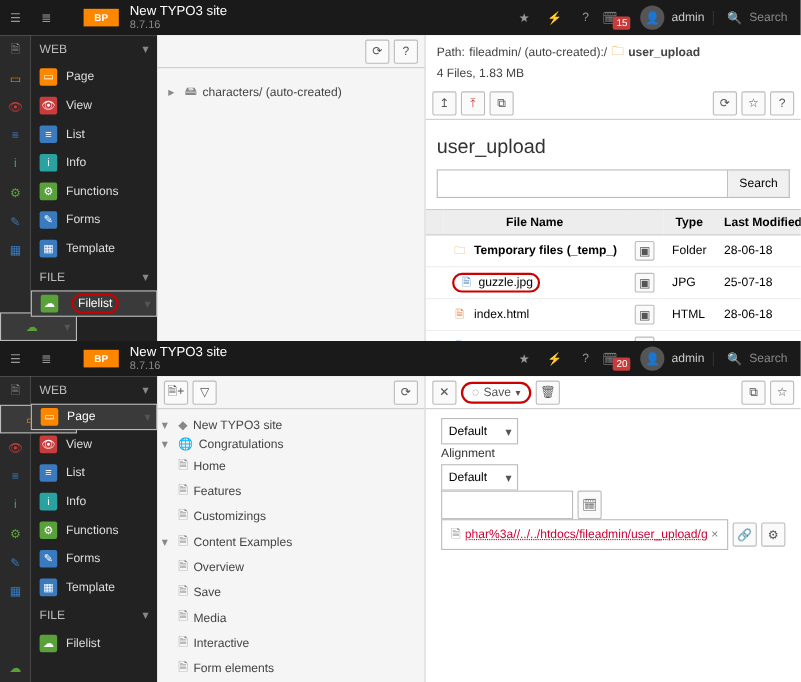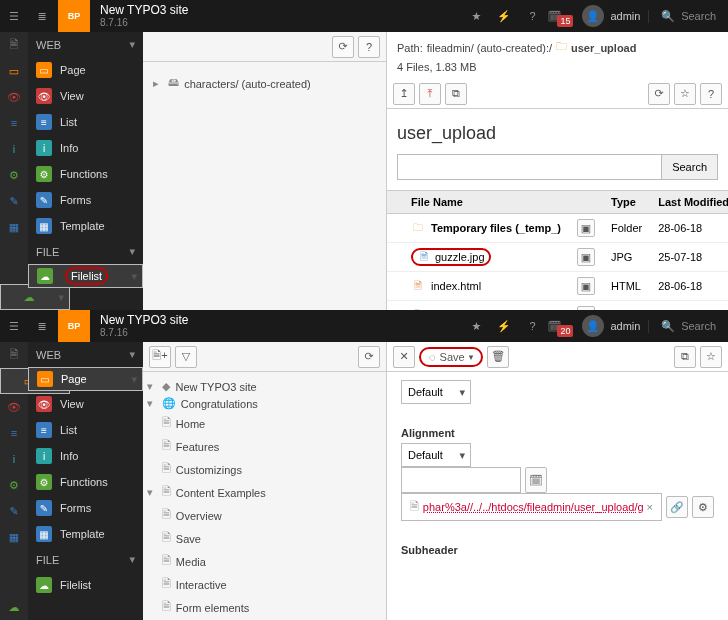--- a/index.html
+++ b/index.html
@@ -1,20 +1,20 @@
 <!DOCTYPE html>
 <html><head>
 <meta charset="utf-8">
 <style>
 *{box-sizing:border-box;margin:0;padding:0;font-family:Verdana,Arial,sans-serif;font-size:11px}
 body{background:#fff;width:728px}
 .screenshot{position:relative;border-bottom:2px solid #fff}
 .topbar{background:#1a1a1a;color:#ccc;height:32px;display:flex;align-items:center}
 .topbar .ico{width:28px;height:32px;display:flex;align-items:center;justify-content:center;color:#999;cursor:pointer}
-.topbar .logo{width:32px;height:32px;display:flex;align-items:center;justify-content:center;background:#ff8700;color:#fff;font-weight:bold;font-size:9px;margin-left:2px}
+.topbar .logo{width:32px;height:16px;display:flex;align-items:center;justify-content:center;background:#ff8700;color:#fff;font-weight:bold;font-size:9px;margin-left:20px}
 .topbar .sitename{padding:0 10px;line-height:1.2}
 .topbar .sitename .t{color:#fff;font-size:12px}
 .topbar .sitename .v{color:#888;font-size:10px}
 .topbar .spacer{flex:1}
 .topbar .cal{background:#c83c3c;color:#fff;font-size:9px;padding:1px 3px;border-radius:2px;margin-left:-4px;margin-top:10px}
 .topbar .user{display:flex;align-items:center;gap:6px;padding:0 8px}
 .topbar .avatar{width:22px;height:22px;border-radius:50%;background:#555;display:flex;align-items:center;justify-content:center;color:#ccc}
 .topbar .search{display:flex;align-items:center;gap:6px;padding:0 12px;border-left:1px solid #333}
 .row{display:flex;height:278px}
 .iconrail{width:28px;background:#2a2a2a;display:flex;flex-direction:column}
@@ -38,31 +38,31 @@
 .crumbs{font-size:11px;color:#444;padding:6px 10px;display:flex;align-items:center;gap:4px;flex-wrap:wrap}
 .crumbs .fold{color:#e8a33d}
 .crumbs b{font-weight:bold}
 .ctool{height:30px;border-bottom:1px solid #ccc;display:flex;align-items:center;gap:4px;padding:0 6px}
 .ctool .sp{flex:1}
 h1.pgt{font-size:18px;font-weight:normal;padding:14px 10px 10px;color:#333}
 .srch{display:flex;padding:0 10px 10px;gap:0}
 .srch input{flex:1;border:1px solid #bbb;padding:5px;height:26px}
 .srch button{border:1px solid #bbb;border-left:none;background:#f0f0f0;padding:0 10px;height:26px;cursor:pointer}
 table.fl{width:100%;border-collapse:collapse}
-table.fl th{text-align:left;padding:5px 8px;border-top:1px solid #ccc;border-bottom:1px solid #ccc;background:#ededed;font-weight:bold;font-size:11px;white-space:nowrap}
+table.fl th{text-align:center;padding:5px 8px;border-top:1px solid #ccc;border-bottom:1px solid #ccc;background:#ededed;font-weight:bold;font-size:11px;white-space:nowrap}
 table.fl td{padding:5px 8px;border-bottom:1px solid #eee;font-size:11px;white-space:nowrap}
 table.fl .nm{display:flex;align-items:center;gap:6px}
 table.fl .fic{width:14px;height:14px;display:inline-flex;align-items:center;justify-content:center;font-size:10px}
 .marked{border:2px solid #c00;border-radius:10px;padding:0 4px;display:inline-flex;align-items:center;gap:4px}
 
 .tree2{padding:6px 4px;color:#444;font-size:11px;overflow:hidden}
 .tree2 .treeitem{padding-left:0}
 .indent1{padding-left:14px}.indent2{padding-left:28px}.indent3{padding-left:42px}
 .form{padding:8px 14px}
-.form .lbl{font-weight:bold;margin:23px 0 4px;color:#333}
+.form .lbl{font-weight:normal;margin:2px 0 4px;color:#333}
 .sel{border:1px solid #bbb;background:#fff;padding:3px 18px 3px 6px;height:24px;display:inline-flex;align-items:center;position:relative;min-width:70px}
 .sel:after{content:"▾";position:absolute;right:5px;color:#555}
 .dfield{display:flex;gap:4px}
 .dfield input{border:1px solid #bbb;height:26px;width:120px;padding:0 5px}
 .linkwrap{display:flex;gap:4px;align-items:center}
 .linkin{flex:1;border:1px solid #bbb;height:28px;display:flex;align-items:center;padding:0 4px;position:relative}
 .linkin input{border:none;flex:1;height:24px;color:#c03;text-decoration:underline dotted #c03;background:transparent}
 .linkin .clr{color:#888;cursor:pointer;padding:0 4px}
 .remain{background:#3a7bbf;color:#fff;font-size:10px;padding:2px 5px;display:inline-block;margin-top:2px}
 .savebtn{border:2px solid #c00;border-radius:12px;padding:2px 8px;display:inline-flex;align-items:center;gap:4px;color:#555;cursor:pointer}
@@ -427,17 +427,16 @@
         </div>
         <div class="linkwrap">
           <div class="linkin">
             <span style="color:#888;padding:0 4px">🗎</span>
             <input value="phar%3a//../../htdocs/fileadmin/user_upload/guzzle." style="">
             <span class="clr">×</span>
           </div>
           <div class="tbtn">🔗</div>
           <div class="tbtn">⚙</div>
         </div>
-        <div class="lbl">Subheader</div>
       </div>
     </div>
   </div>
 </div>
 
 </body></html>

